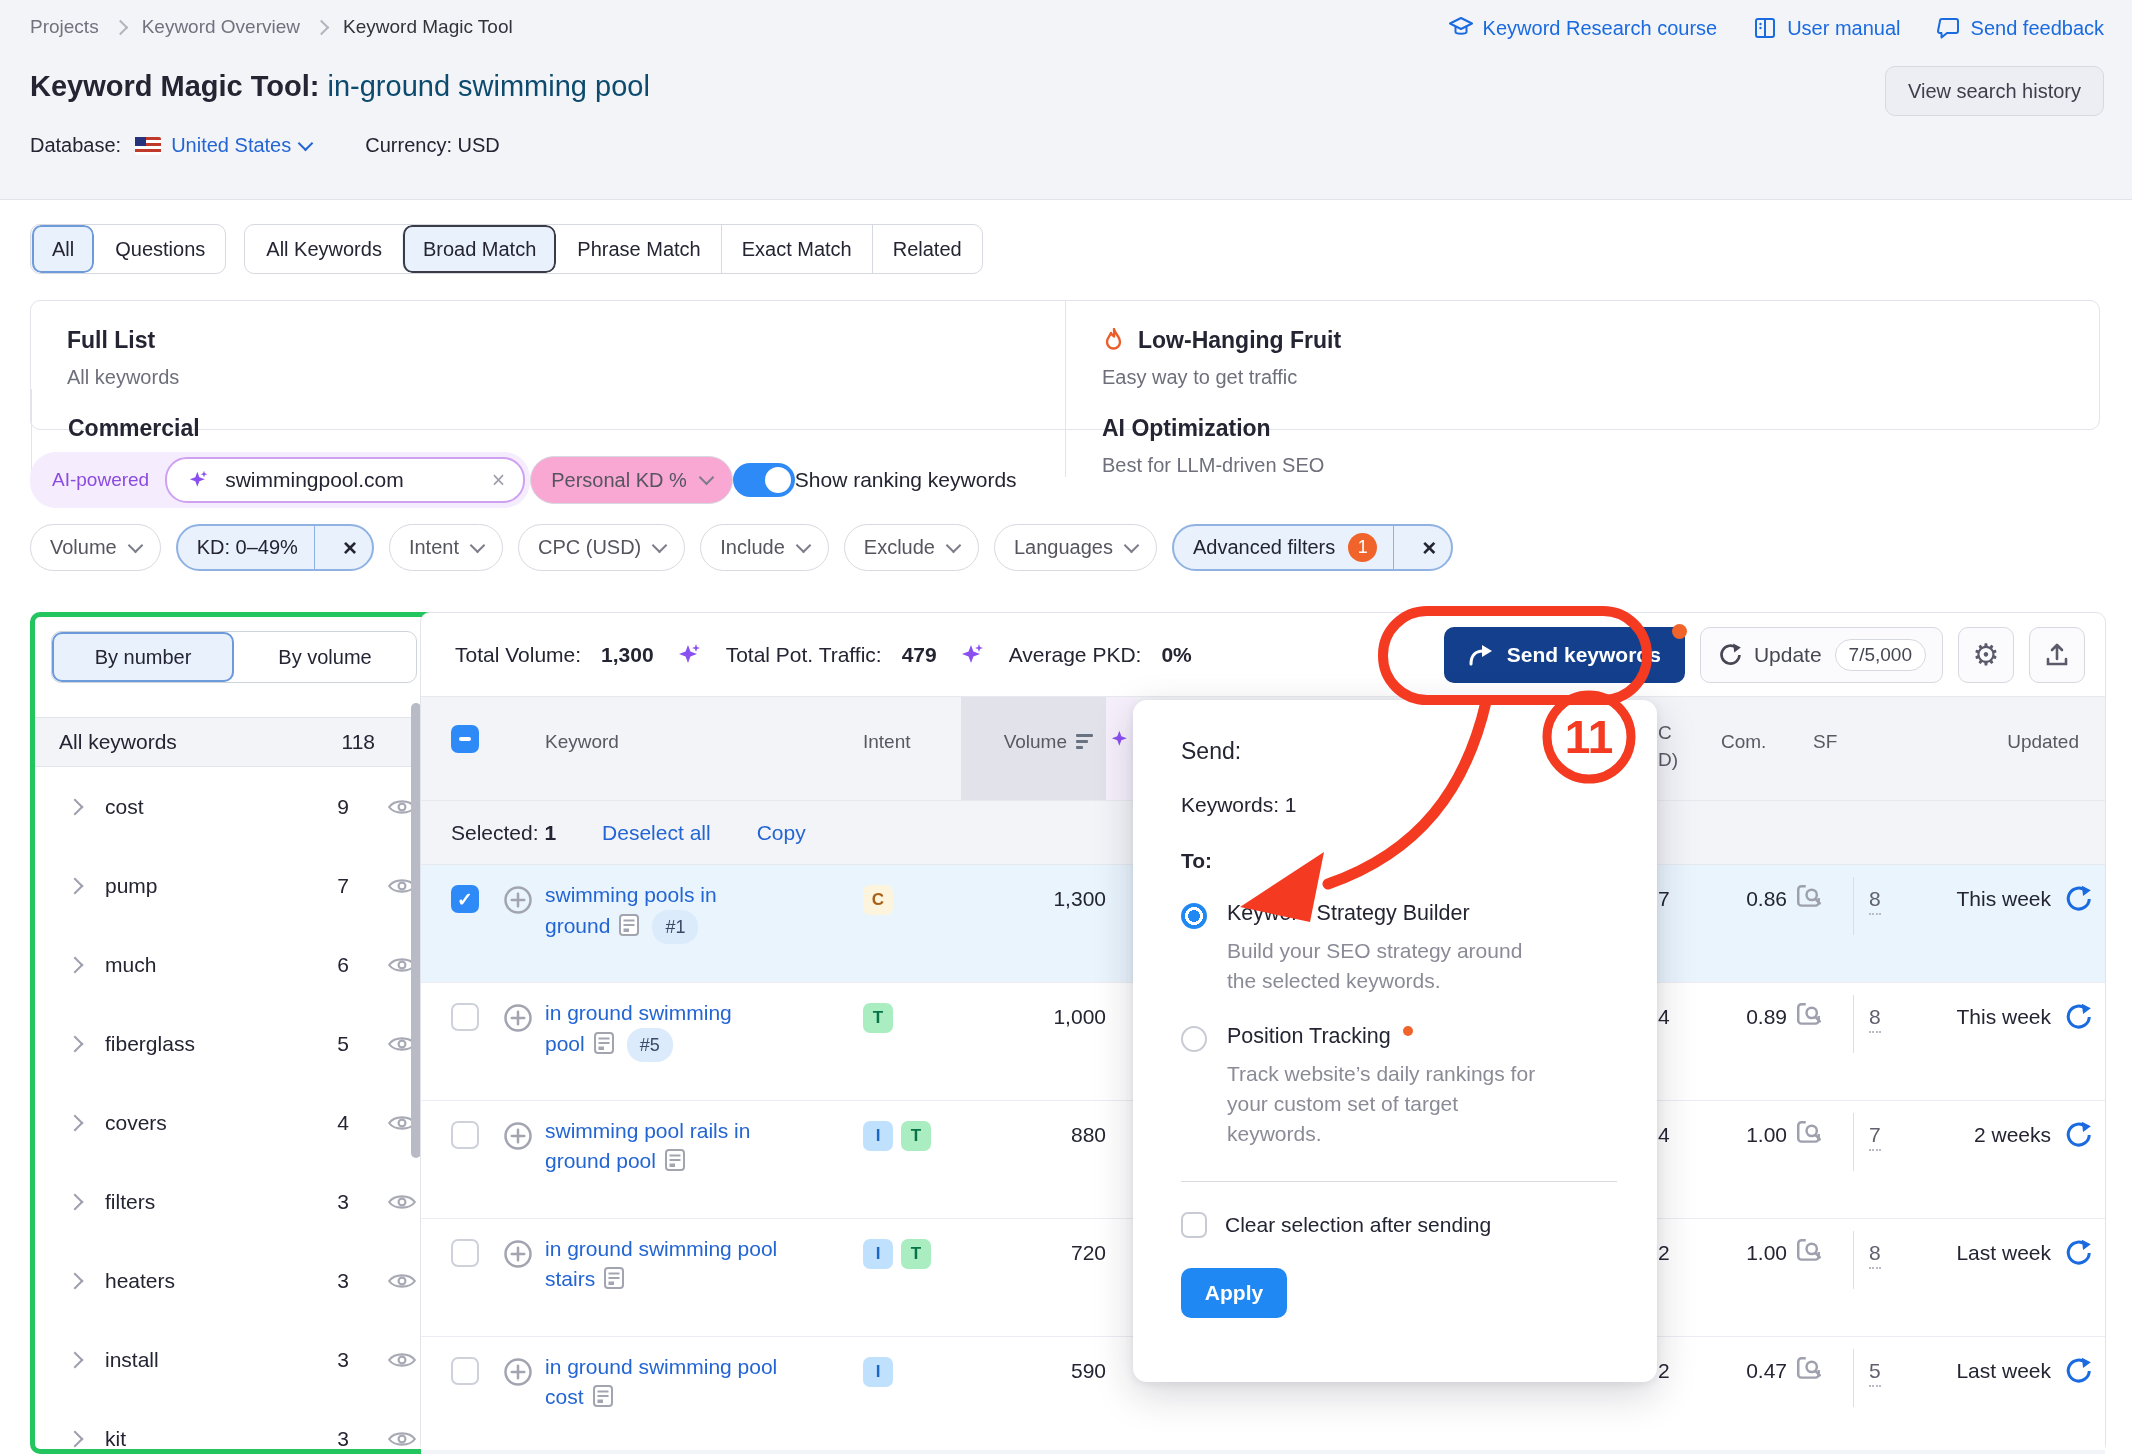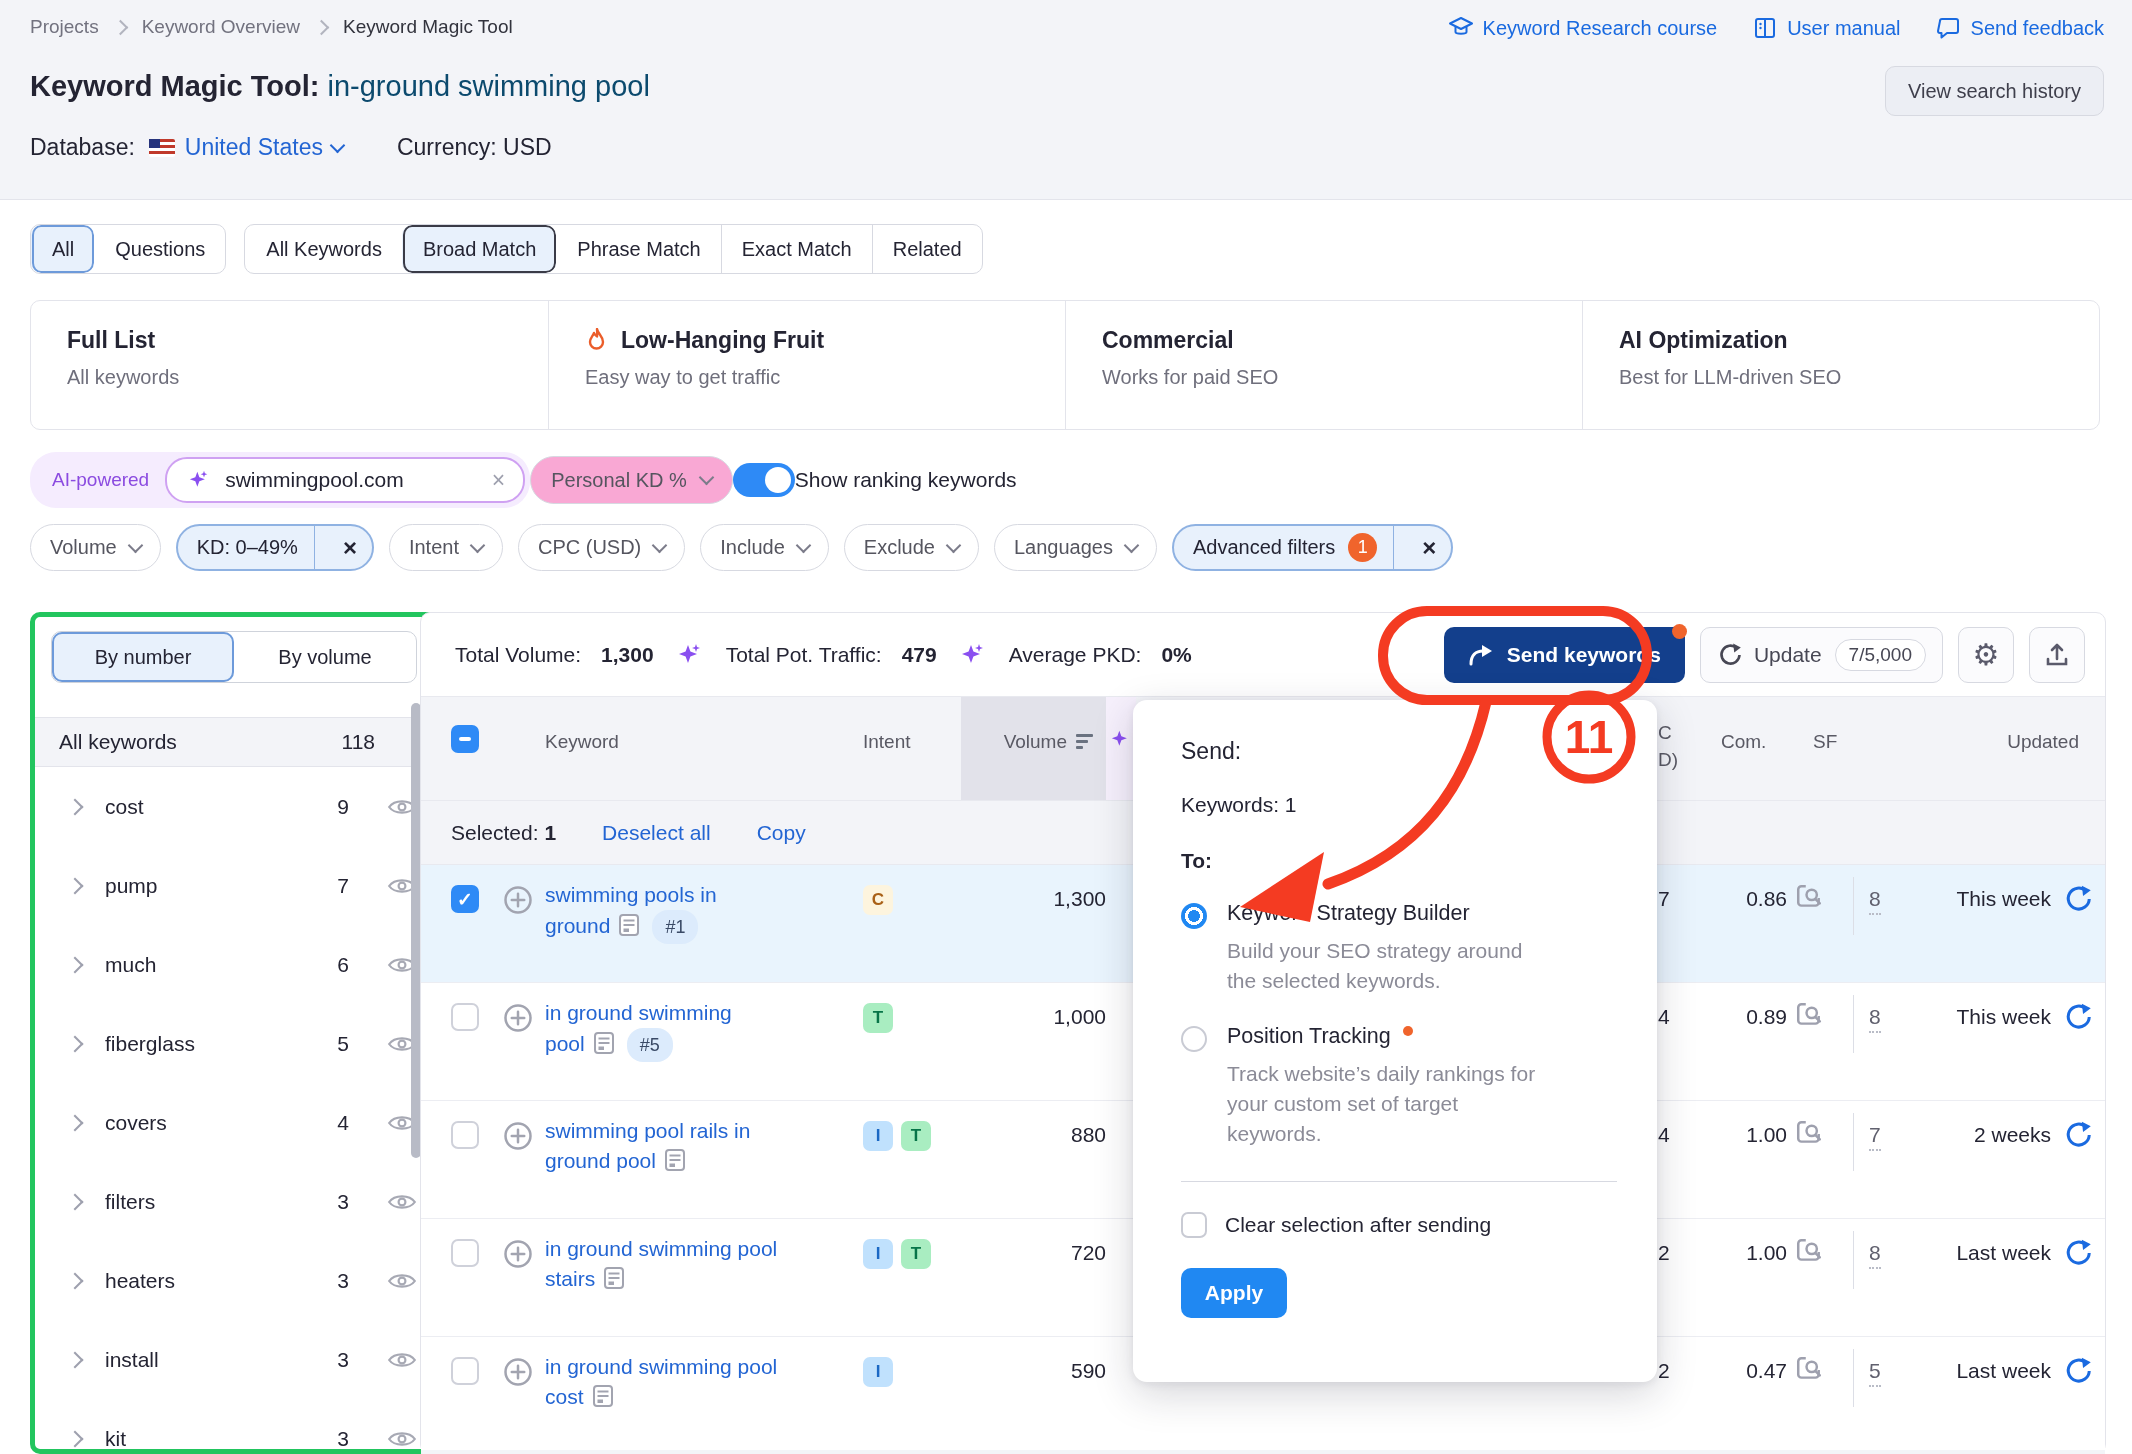--- a/index.html
+++ b/index.html
@@ -10,38 +10,38 @@
   .tophead{position:absolute;left:0;top:0;width:100%;height:199px;background:#f3f4f8;border-bottom:1px solid #e3e4eb}
   .crumbs{position:absolute;left:30px;top:16px;display:flex;align-items:center;gap:16px;font-size:19px;color:#72727f}
   .crumb.last{color:#32333d}
   .csep{width:9px;height:9px;border-right:2px solid #b2b4bf;border-top:2px solid #b2b4bf;transform:rotate(45deg)}
   .toplinks{position:absolute;right:28px;top:16px;display:flex;gap:36px;font-size:20px;color:#1a6ae0;align-items:center}
   .tlink{display:flex;gap:10px;align-items:center;cursor:pointer}
   .titlerow{position:absolute;left:30px;top:70px;font-size:29px}
   .title-main{font-weight:bold}
   .title-sub{color:#0c4a6e;margin-left:8px}
   .viewhist{position:absolute;right:28px;top:66px;height:48px;padding:0 22px;background:#eceef4;border:1px solid #d7d9e1;border-radius:10px;font-size:20px;color:#3f3f4c;display:flex;align-items:center;cursor:pointer}
-  .dbrow{position:absolute;left:30px;top:134px;display:flex;align-items:center;gap:10px;font-size:23px}
+  .dbrow{position:absolute;left:30px;top:134px;display:flex;align-items:center;gap:10px;font-size:20px}
   .dbval{color:#2365d3;display:flex;align-items:center;gap:9px;cursor:pointer}
   .flag{width:26px;height:18px;border-radius:2px;background:repeating-linear-gradient(#c0392b 0 3px,#fff 3px 6px);position:relative;display:inline-block;margin-left:4px}
   .flag::after{content:"";position:absolute;left:0;top:0;width:11px;height:9px;background:#26337c}
   .chevd{width:9px;height:9px;border-right:2px solid currentColor;border-bottom:2px solid currentColor;transform:rotate(45deg);margin-top:-5px}
   .currency{margin-left:44px}
 
   
   .tabsrow{position:absolute;left:30px;top:224px;display:flex;gap:18px}
   .tabgroup{display:flex;background:#fff;border:1px solid #d7d9e1;border-radius:10px}
   .tab{padding:0 20px;height:48px;display:flex;align-items:center;font-size:20px;border-left:1px solid #d7d9e1;cursor:pointer}
   .tab:first-child{border-left-color:transparent}
   .tab.sel{background:#e8f1fc;border-radius:10px;box-shadow:inset 0 0 0 2px #6d9ada;border-left-color:transparent}
   .tab.sel.dark{box-shadow:inset 0 0 0 2px #3a3b47}
   .tab.sel + .tab{border-left-color:transparent}
 
   
-  .cards{position:absolute;left:30px;top:300px;width:2070px;height:130px;background:#fff;border:1px solid #e3e4eb;border-radius:10px;display:grid;grid-template-columns:1fr 1fr 1fr 1fr;box-sizing:border-box}
+  .cards{position:absolute;left:30px;top:300px;width:2070px;height:130px;background:#fff;border:1px solid #e3e4eb;border-radius:10px;display:grid;grid-template-columns:1fr 1fr;box-sizing:border-box}
   .card{padding:26px 0 0 36px;border-left:1px solid #e3e4eb;cursor:pointer}
   .card:first-child{border-left:none}
   .card-title{font-size:23px;font-weight:bold;display:flex;gap:12px;align-items:center}
   .card-sub{margin-top:12px;font-size:20px;color:#6f6f7c}
   .flame{display:none}
   .card.has-flame .flame{display:inline-block}
 
   
   .frow1{position:absolute;left:30px;top:452px;display:flex;align-items:center;}
   .aiwrap{display:flex;align-items:center;background:#f5ecfe;border-radius:26px;padding:5px 5px 5px 0}

